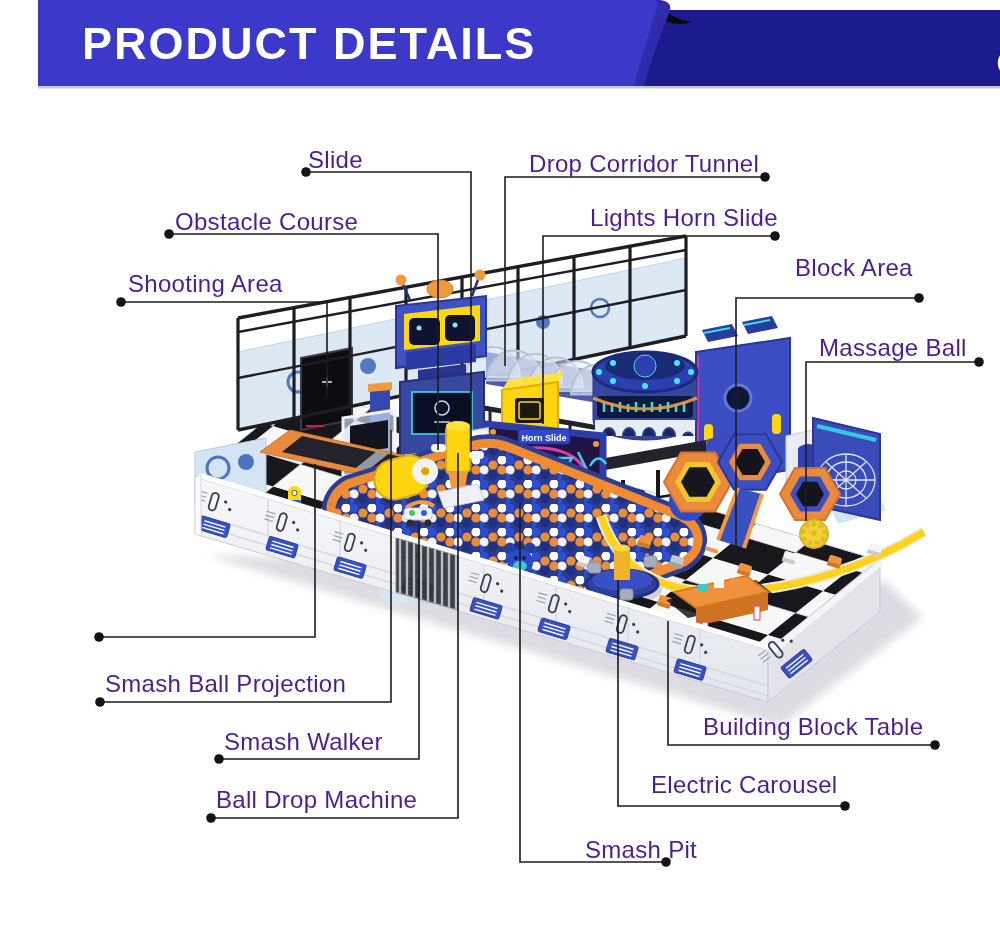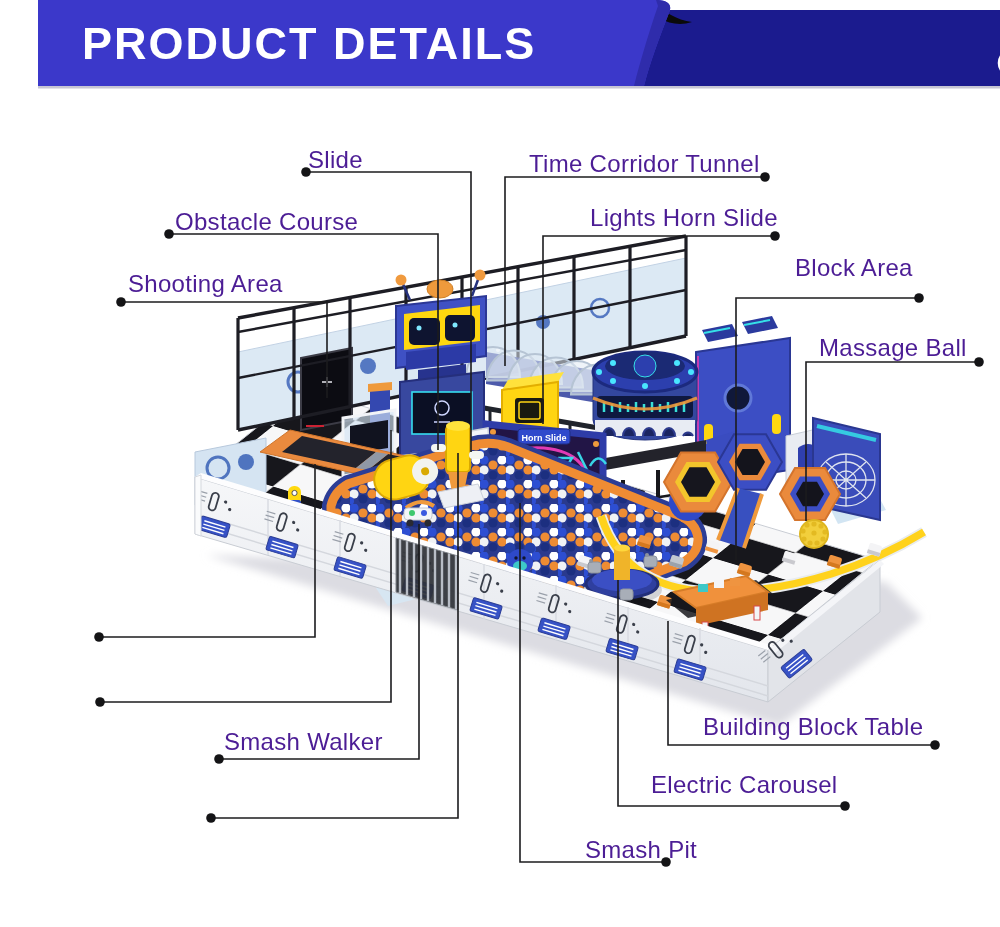--- a/index.html
+++ b/index.html
@@ -465,24 +465,26 @@
       <circle cx="62" cy="702" r="4.8"></circle>
       <circle cx="181" cy="759" r="4.8"></circle>
       <circle cx="173" cy="818" r="4.8"></circle>
       <circle cx="897" cy="745" r="4.8"></circle>
       <circle cx="807" cy="806" r="4.8"></circle>
       <circle cx="628" cy="862" r="4.8"></circle>
     </g>
   </svg>
 
   <div class="lbl" style="left:270px;top:146px;">Slide</div>
-  <div class="lbl" style="left:491px;top:150px;">Time Corridor Tunnel</div>
+  <div class="lbl" style="left:491px;top:150px;">Drop Corridor Tunnel</div>
   <div class="lbl" style="left:552px;top:204px;">Lights Horn Slide</div>
   <div class="lbl" style="left:137px;top:208px;">Obstacle Course</div>
   <div class="lbl" style="left:90px;top:270px;">Shooting Area</div>
   <div class="lbl" style="left:757px;top:254px;">Block Area</div>
   <div class="lbl" style="left:781px;top:334px;">Massage Ball</div>
+  <div class="lbl" style="left:67px;top:670px;">Smash Ball Projection</div>
   <div class="lbl" style="left:186px;top:728px;">Smash Walker</div>
+  <div class="lbl" style="left:178px;top:786px;">Ball Drop Machine</div>
   <div class="lbl" style="left:665px;top:713px;text-align:right;">Building Block Table</div>
   <div class="lbl" style="left:613px;top:771px;">Electric Carousel</div>
   <div class="lbl" style="left:547px;top:836px;">Smash Pit</div>
 
 </div>
 
 </body></html>

